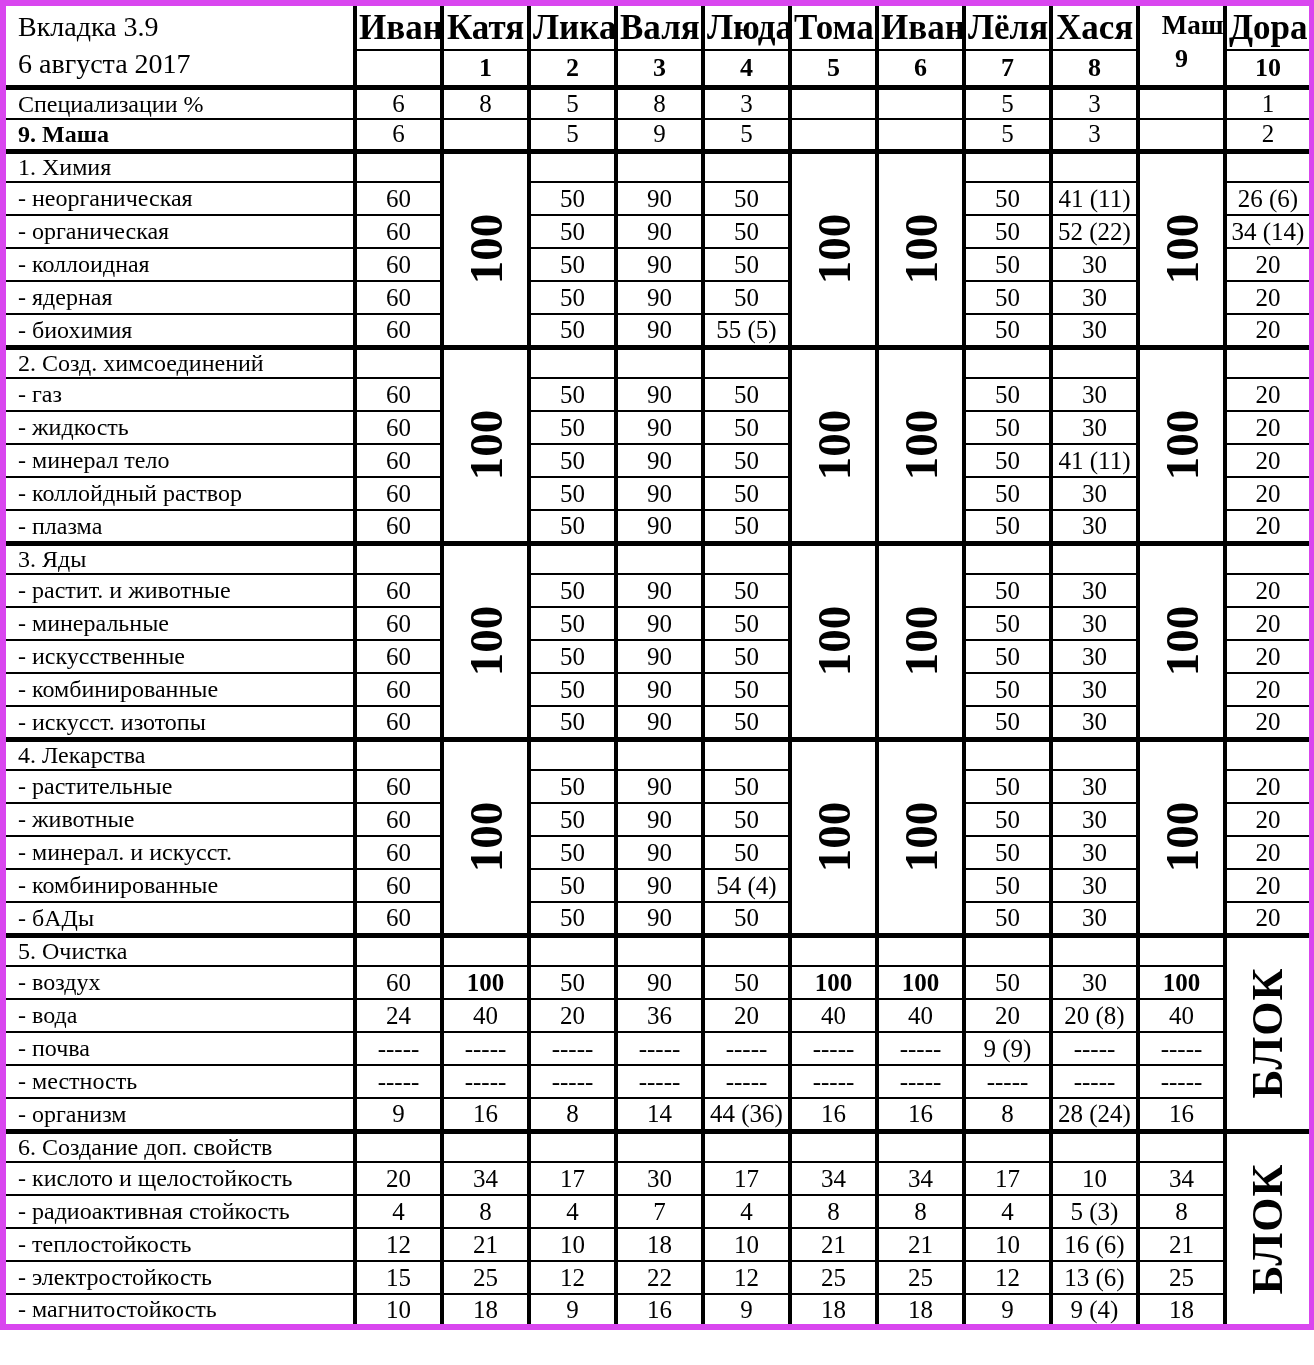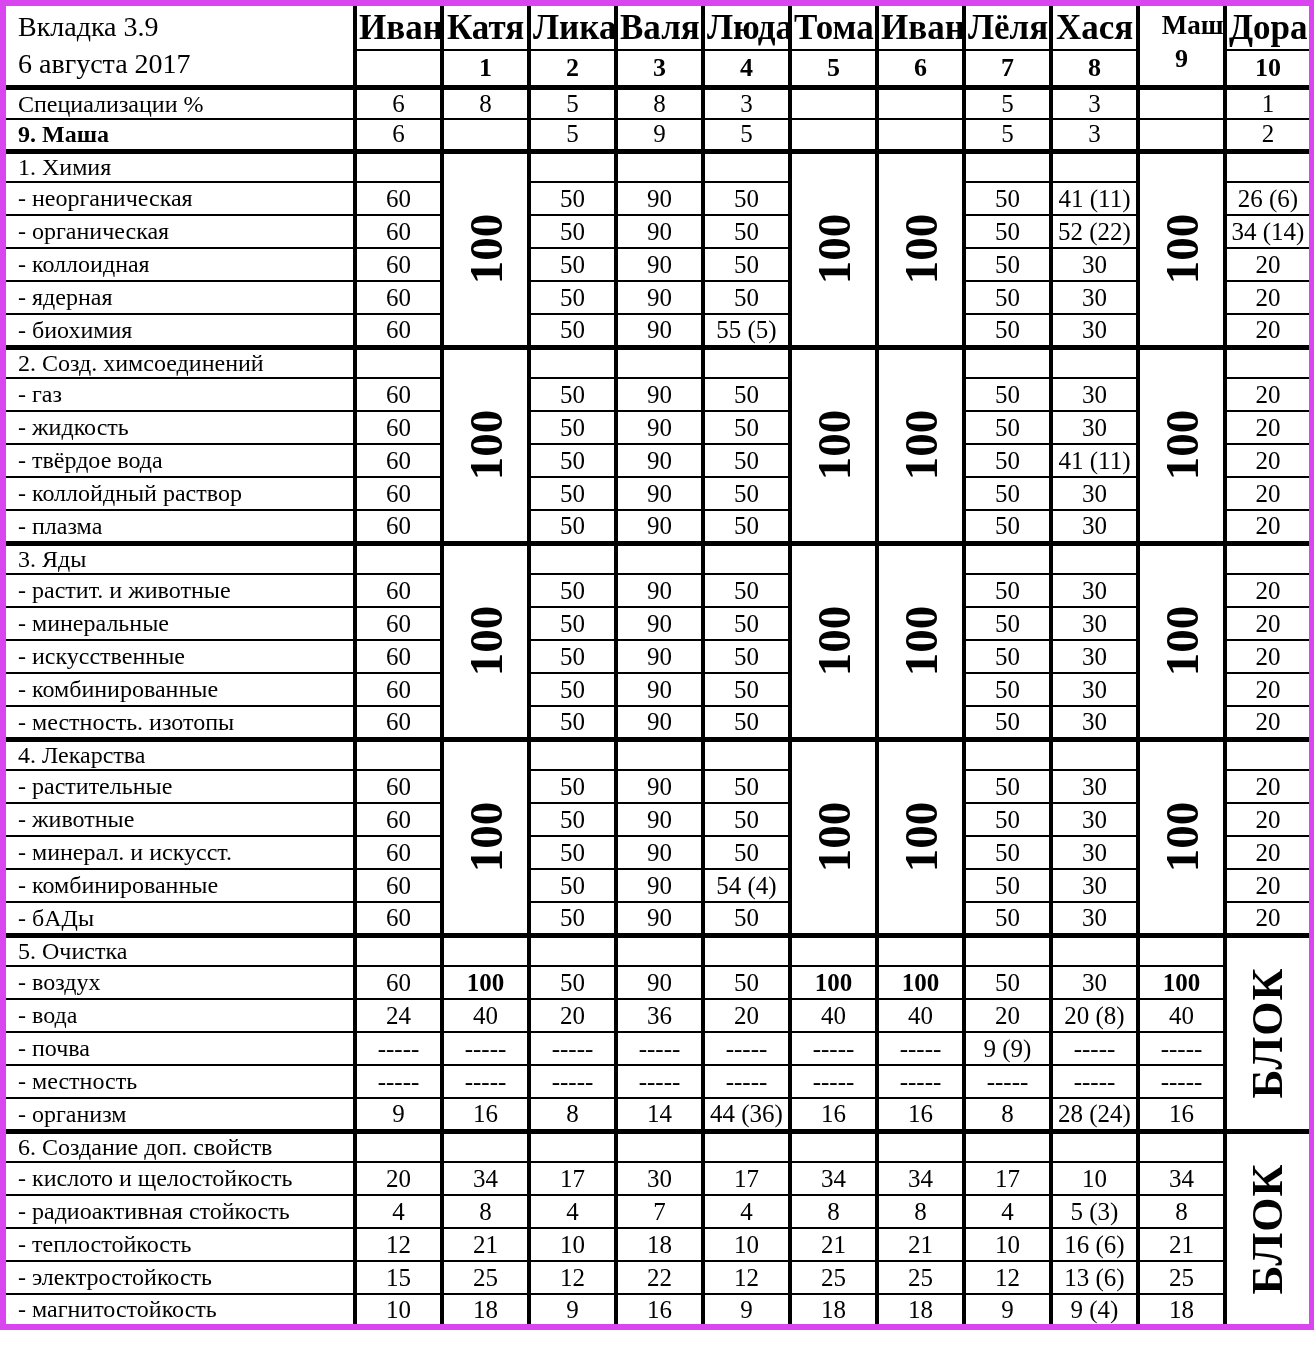--- a/index.html
+++ b/index.html
@@ -246,21 +246,21 @@
         <td class="rowlabel" data-name="row-label">- жидкость</td>
         <td class="val" data-name="value-cell">60</td>
         <td class="val" data-name="value-cell">50</td>
         <td class="val" data-name="value-cell">90</td>
         <td class="val" data-name="value-cell">50</td>
         <td class="val" data-name="value-cell">50</td>
         <td class="val" data-name="value-cell">30</td>
         <td class="val" data-name="value-cell">20</td>
       </tr>
       <tr class="datarow" data-name="table-row">
-        <td class="rowlabel" data-name="row-label">- твёрдое вода</td>
+        <td class="rowlabel" data-name="row-label">- минерал тело</td>
         <td class="val" data-name="value-cell">60</td>
         <td class="val" data-name="value-cell">50</td>
         <td class="val" data-name="value-cell">90</td>
         <td class="val" data-name="value-cell">50</td>
         <td class="val" data-name="value-cell">50</td>
         <td class="val" data-name="value-cell">41 (11)</td>
         <td class="val" data-name="value-cell">20</td>
       </tr>
       <tr class="datarow" data-name="table-row">
         <td class="rowlabel" data-name="row-label">- коллойдный раствор</td>
@@ -338,21 +338,21 @@
         <td class="rowlabel" data-name="row-label">- комбинированные</td>
         <td class="val" data-name="value-cell">60</td>
         <td class="val" data-name="value-cell">50</td>
         <td class="val" data-name="value-cell">90</td>
         <td class="val" data-name="value-cell">50</td>
         <td class="val" data-name="value-cell">50</td>
         <td class="val" data-name="value-cell">30</td>
         <td class="val" data-name="value-cell">20</td>
       </tr>
       <tr class="datarow" data-name="table-row">
-        <td class="rowlabel" data-name="row-label">- местность. изотопы</td>
+        <td class="rowlabel" data-name="row-label">- искусст. изотопы</td>
         <td class="val" data-name="value-cell">60</td>
         <td class="val" data-name="value-cell">50</td>
         <td class="val" data-name="value-cell">90</td>
         <td class="val" data-name="value-cell">50</td>
         <td class="val" data-name="value-cell">50</td>
         <td class="val" data-name="value-cell">30</td>
         <td class="val" data-name="value-cell">20</td>
       </tr>
       <tr class="secthead thick-top" data-name="section-header-row">
         <td class="rowlabel sectionlabel" data-name="section-header">4. Лекарства</td>

